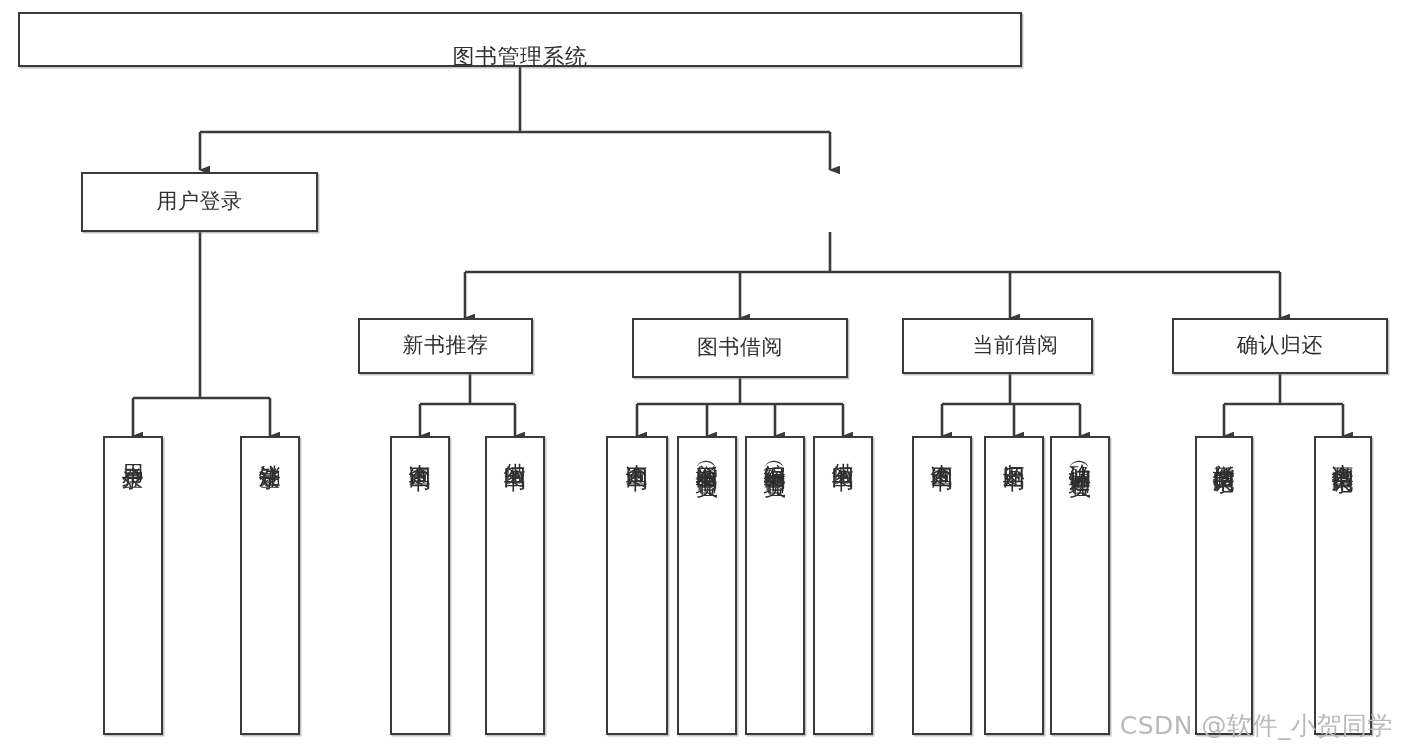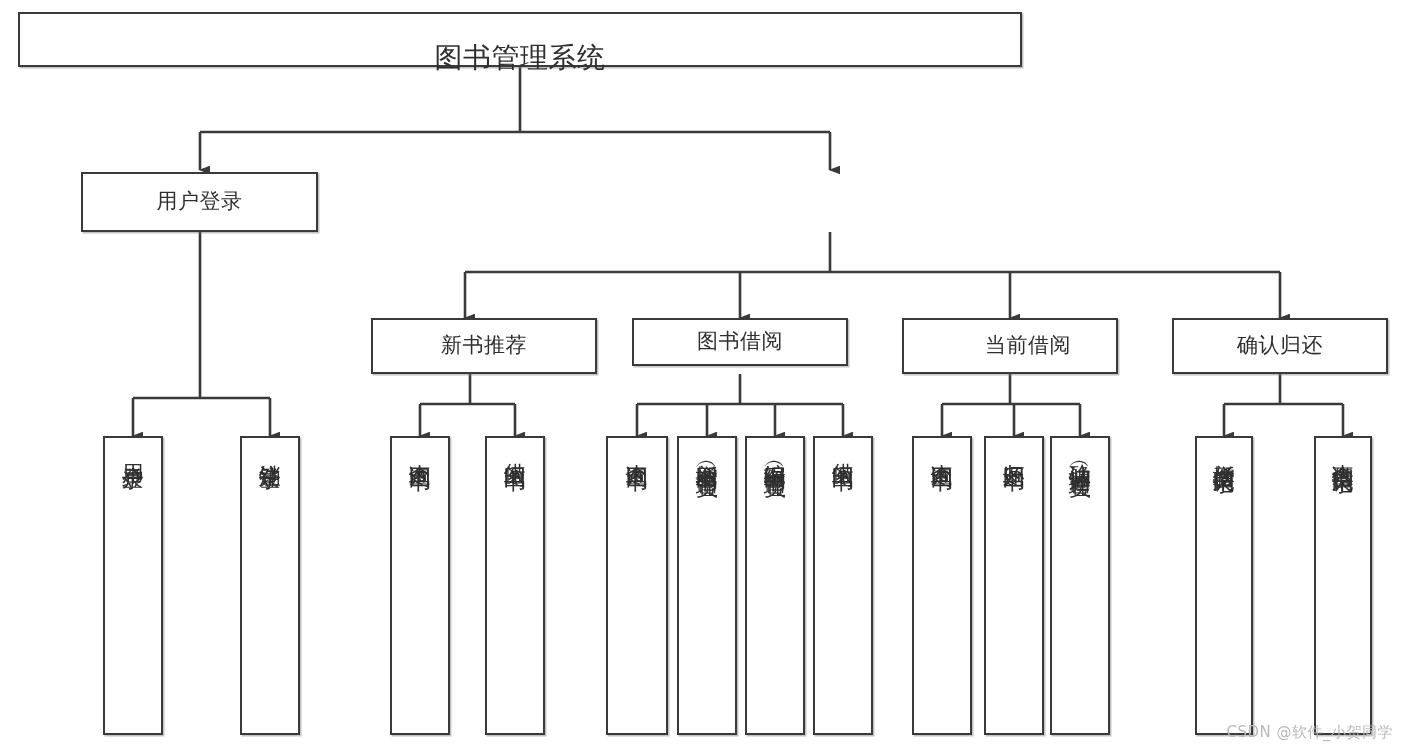--- a/index.html
+++ b/index.html
@@ -57,26 +57,26 @@
   }
   .node.vert .label {
     writing-mode: vertical-rl;
     text-orientation: upright;
     font-size: 22px;
     line-height: 1.25;
     letter-spacing: 2px;
     white-space: nowrap;
     text-align: left;
   }
-  .node.root .label { font-size: 28px; margin-top: 36px; }
+  .node.root .label { font-size: 22px; margin-top: 36px; }
   .watermark {
     position: absolute;
     right: 12px;
     bottom: 5px;
-    font-size: 15px;
+    font-size: 25px;
     color: #b9b9b9;
     white-space: nowrap;
     letter-spacing: 0.5px;
   }
 </style>
 </head>
 <body>
 
 <div id="canvas">
 
@@ -131,27 +131,27 @@
   </svg>
 
   <div class="node horiz root" style="left:18px; top:12px; width:1004px; height:55px;">
     <span class="label">图书管理系统</span>
   </div>
 
   <div class="node horiz" style="left:81px; top:172px; width:237px; height:60px;">
     <span class="label">用户登录</span>
   </div>
 
-  <div class="node horiz" style="left:371px; top:318px; width:226px; height:56px;">
+  <div class="node horiz" style="left:358px; top:318px; width:175px; height:56px;">
     <span class="label">新书推荐</span>
   </div>
-  <div class="node horiz" style="left:632px; top:318px; width:216px; height:48px;">
+  <div class="node horiz" style="left:632px; top:318px; width:216px; height:60px;">
     <span class="label">图书借阅</span>
   </div>
-  <div class="node horiz" style="left:902px; top:318px; width:216px; height:56px;padding-left:36px;">
+  <div class="node horiz" style="left:902px; top:318px; width:191px; height:56px;padding-left:36px;">
     <span class="label">当前借阅</span>
   </div>
   <div class="node horiz" style="left:1172px; top:318px; width:216px; height:56px;">
     <span class="label">确认归还</span>
   </div>
 
   <div class="node vert" style="left:103px; top:436px; width:60px; height:299px;">
     <span class="label">用户登录</span>
   </div>
   <div class="node vert" style="left:240px; top:436px; width:60px; height:299px;">

